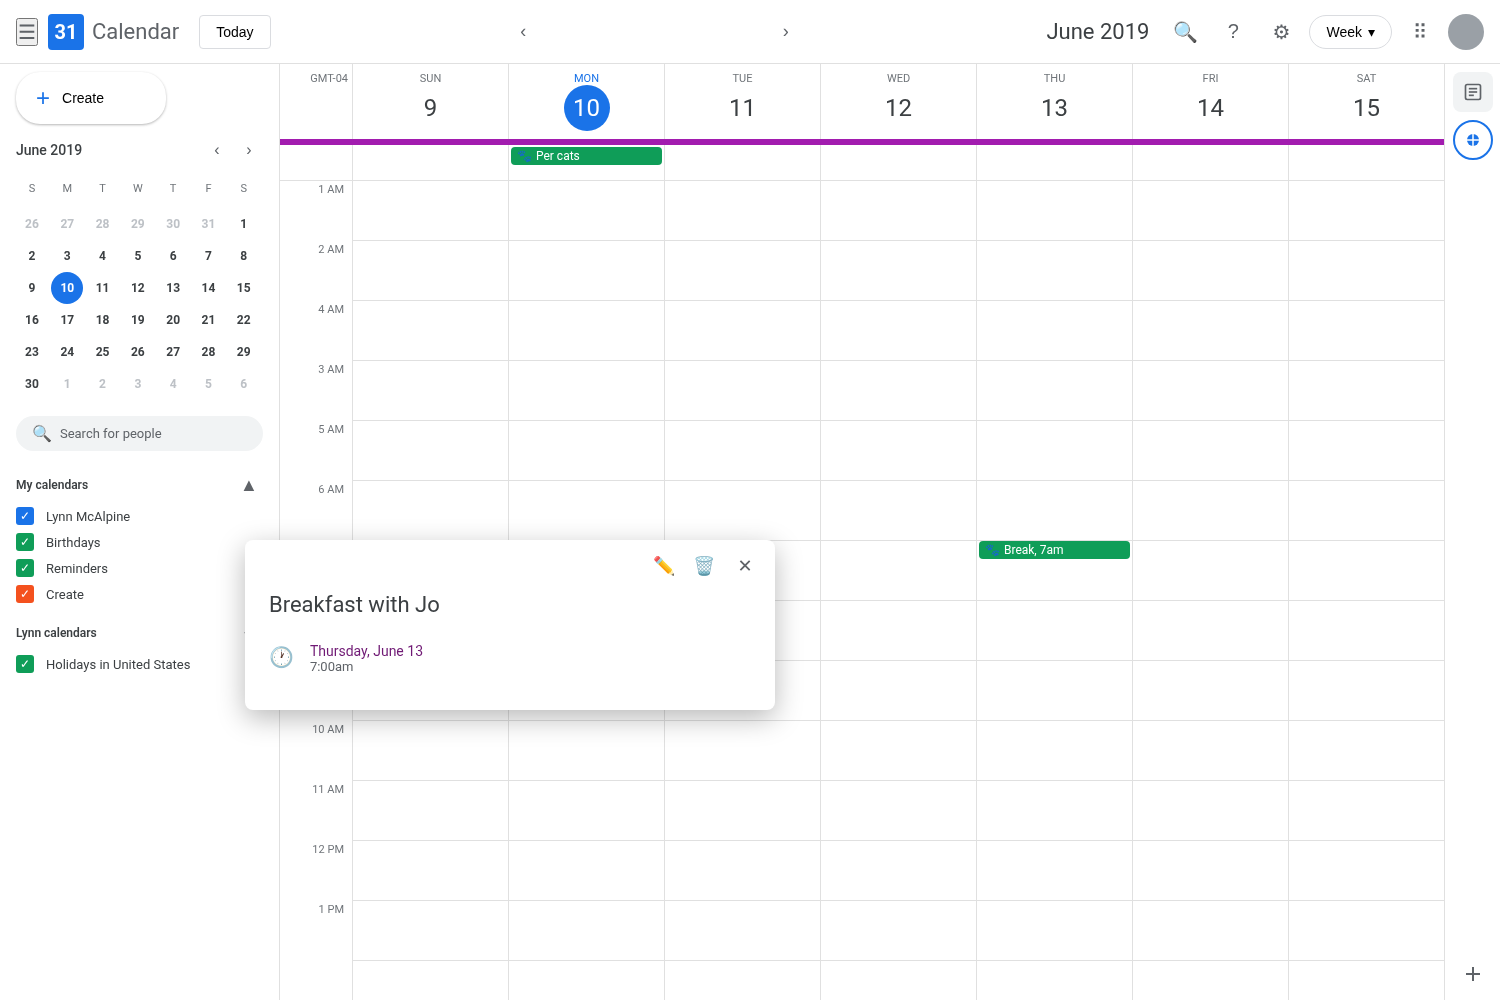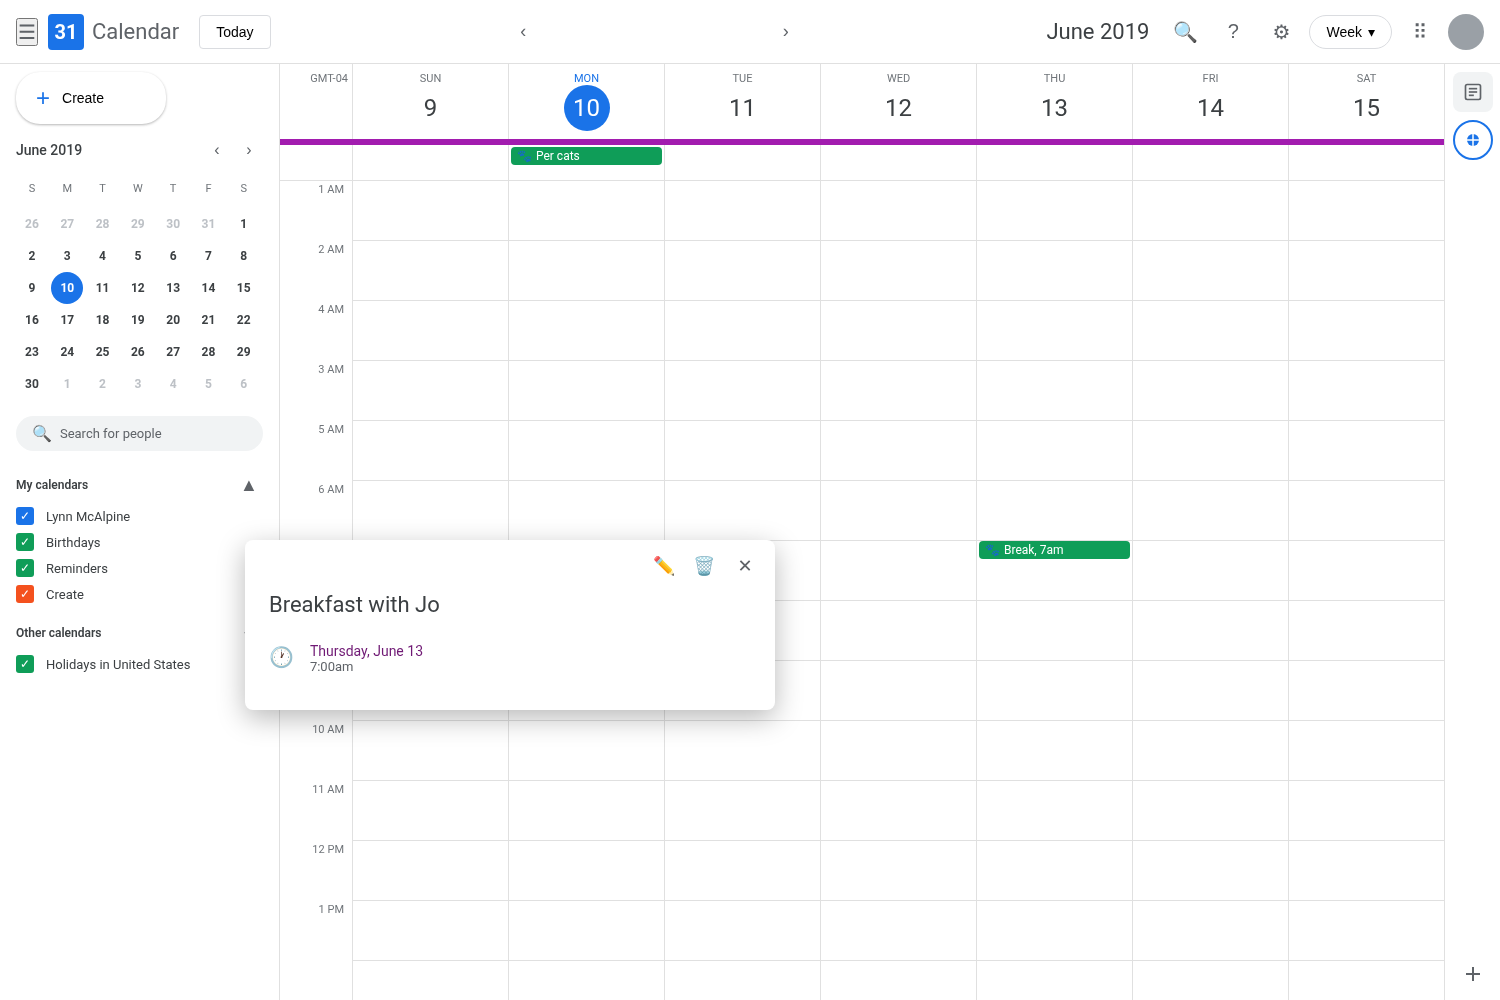--- a/index.html
+++ b/index.html
@@ -251,21 +251,21 @@
       <div class="cal-item">
         <div class="cal-checkbox orange">
             <span class="cal-check">✓</span>
           </div>
         <span class="cal-label">Create</span>
       </div>
     </div>
 
     <div class="cal-section">
       <div class="cal-section-header">
-        <span class="cal-section-title">Other calendars</span>
+        <span class="cal-section-title">Lynn calendars</span>
         <button class="cal-section-add">+</button>
       </div>
       <div class="cal-item">
         <div class="cal-checkbox green">
             <span class="cal-check">✓</span>
           </div>
         <span class="cal-label">Holidays in United States</span>
       </div>
     </div>
   </div>

